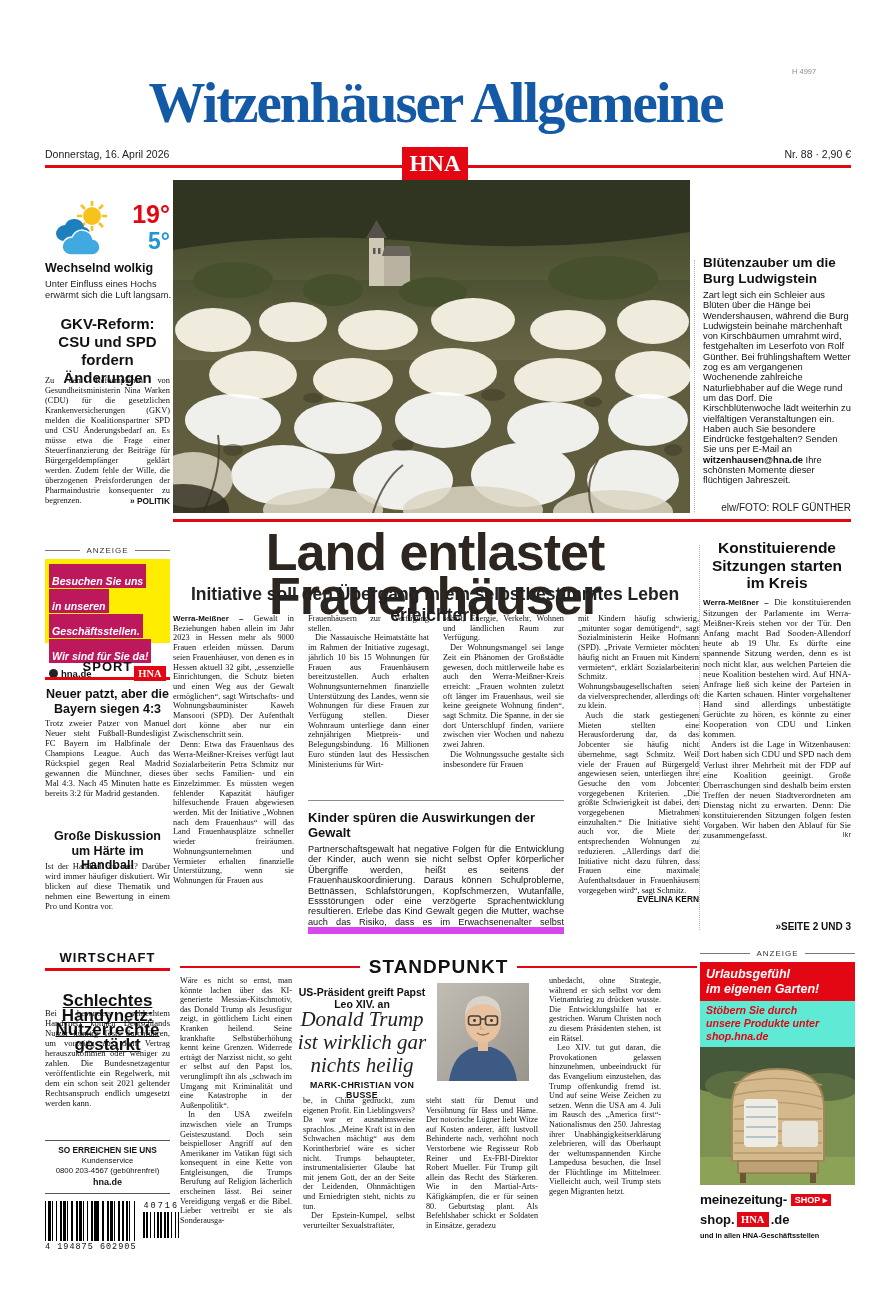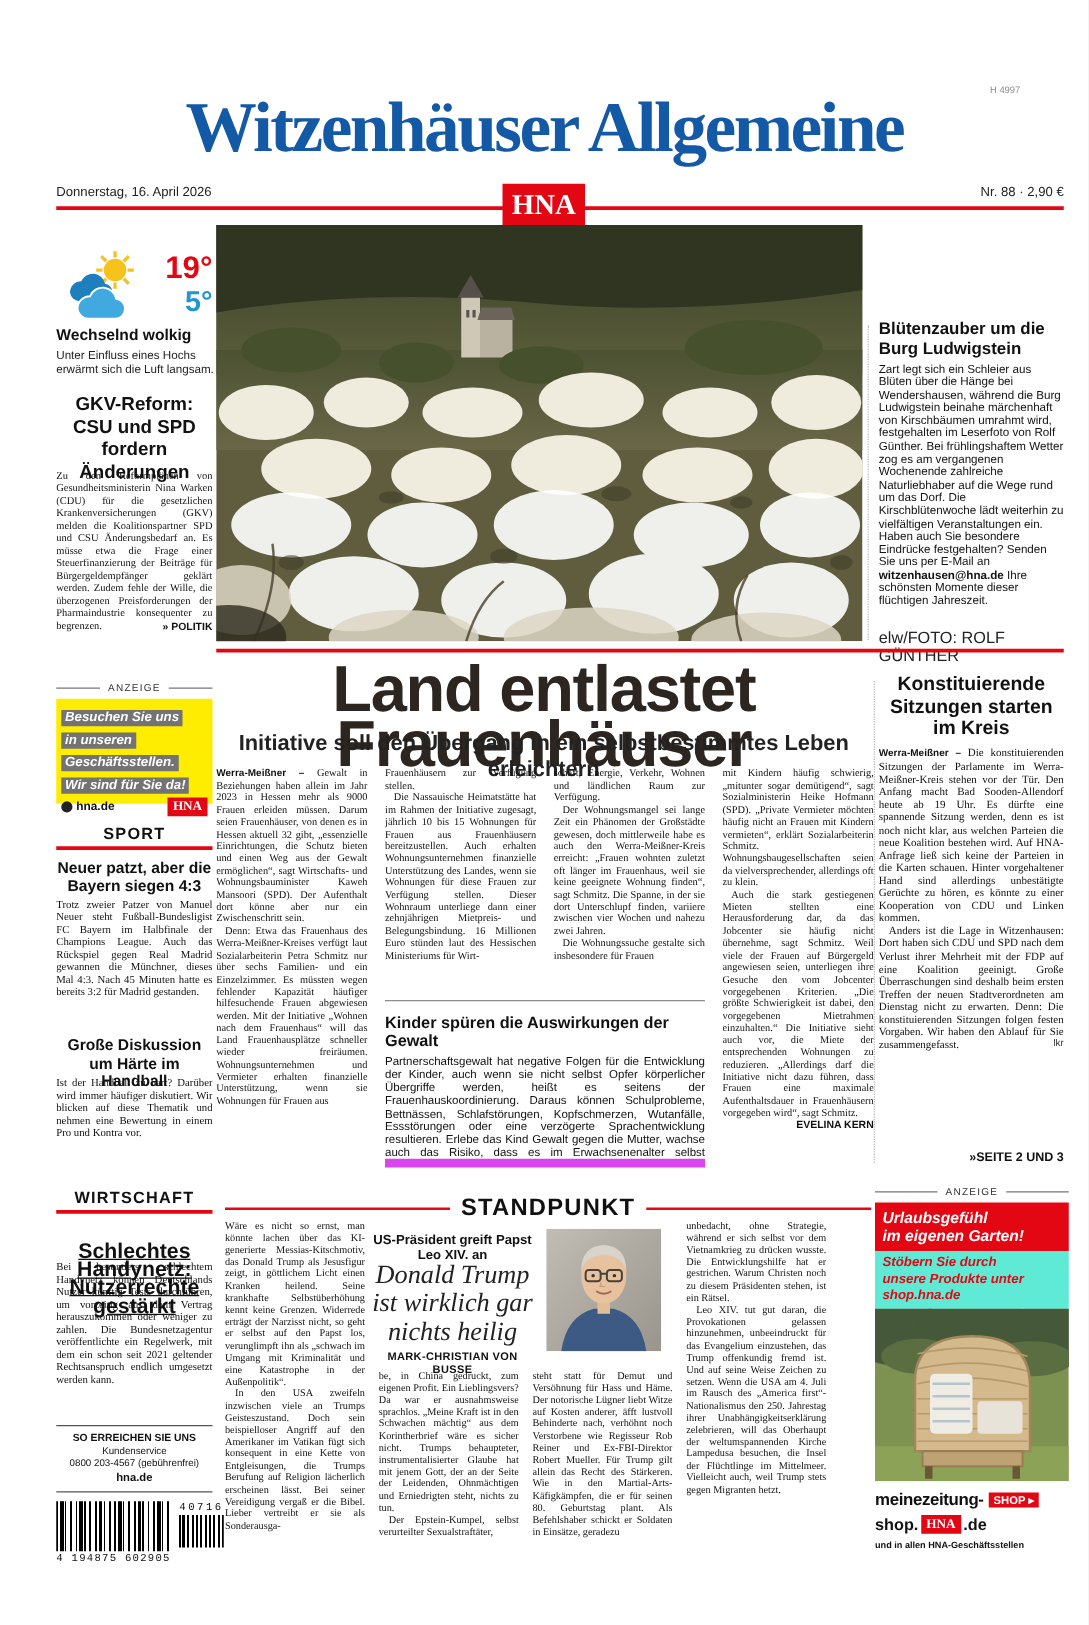--- a/index.html
+++ b/index.html
@@ -38,21 +38,21 @@
   .gkv-title{left:45px;top:315px;width:125px;font-size:15px;line-height:18px;}
   .gkv-body{left:45px;top:376px;width:125px;height:144px;font-size:8.4px;line-height:10px;}
   .floatref{float:right;font-family:"Liberation Sans",sans-serif;font-weight:bold;font-size:8.4px;}
   .floatsig{float:right;font-size:7.8px;font-family:"Liberation Sans",sans-serif;color:#333;}
 
   
   .main-photo{left:173px;top:180px;}
   .dotted-v{border-left:1px dotted #b8b8b8;width:0;}
   .ps-title{left:703px;top:255px;width:148px;font-weight:bold;font-size:13.5px;line-height:15.5px;}
   .ps-body{left:703px;top:290px;width:148px;height:210px;font-size:9.3px;line-height:10.3px;}
-  .ps-credit{left:703px;top:502px;width:148px;text-align:left;font-size:13px;color:#222;}
+  .ps-credit{left:703px;top:502px;width:148px;text-align:right;font-size:10px;color:#222;}
   .rule-photo{left:173px;top:519px;width:678px;}
 
   
   .headline{left:173px;top:530px;width:524px;text-align:center;font-weight:bold;font-size:52px;
             letter-spacing:-1px;color:#2c2520;line-height:44px;}
   .subheadline{left:173px;top:584px;width:524px;text-align:center;font-size:17.5px;font-weight:600;color:#222;}
   .acol{top:614px;width:121px;font-size:8.3px;line-height:9.7px;}
   .acol p{margin:0;}
   .acol p.ind{text-indent:7px;}
   .dl{font-family:"Liberation Sans",sans-serif;font-weight:bold;font-size:8px;}
@@ -97,22 +97,22 @@
   .spc3{left:426px;top:1096px;height:164px;} .spc4{left:549px;top:976px;height:302px;}
   .portrait{left:437px;top:983px;}
   .sp-kicker{left:296px;top:986px;width:132px;text-align:center;font-weight:600;font-size:10.5px;line-height:12px;}
   .sp-hl{left:293px;top:1008px;width:138px;text-align:center;font-family:"Liberation Serif",serif;
          font-style:italic;font-size:21px;line-height:23px;color:#222;}
   .sp-byline{left:293px;top:1080px;width:138px;text-align:center;font-weight:bold;font-size:8.8px;letter-spacing:.3px;}
 
   
   .anz-left{left:45px;top:546px;width:125px;}
   .yellow-ad{left:45px;top:559px;width:125px;height:84px;background:#ffed00;box-sizing:border-box;padding:5px 4px 3px;}
-  .strip{display:inline-block;background:#737373;color:#fff;font-style:italic;font-weight:bold;
-         font-size:10.6px;padding:0 3px 1px;margin-bottom:1px;}
+  .strip{display:inline-block;background:#be185d;color:#fff;font-style:italic;font-weight:bold;
+         font-size:10.6px;padding:11px 3px 1px;margin-bottom:1px;}
   .ya-bottom{display:flex;justify-content:space-between;align-items:center;margin-top:2px;}
   .ya-site{display:flex;align-items:center;gap:3px;font-weight:bold;font-size:9.5px;}
   .dot-logo{width:9px;height:9px;border-radius:50%;background:#222;display:inline-block;}
   .hna-mini{background:#e30613;color:#fff;font-family:"Liberation Serif",serif;font-weight:bold;
             font-size:10.5px;width:32px;height:15px;display:flex;align-items:center;justify-content:center;}
   .sport-head{left:45px;top:659px;width:125px;}
   .sport-rule{left:45px;top:677px;width:125px;}
   .sp1-title{left:45px;top:687px;width:125px;font-size:12.5px;line-height:14.5px;}
   .sp1-body{left:45px;top:718px;width:125px;height:94px;font-size:8.6px;line-height:10px;}
   .sp2-title{left:45px;top:829px;width:125px;font-size:12.5px;line-height:14.5px;}

